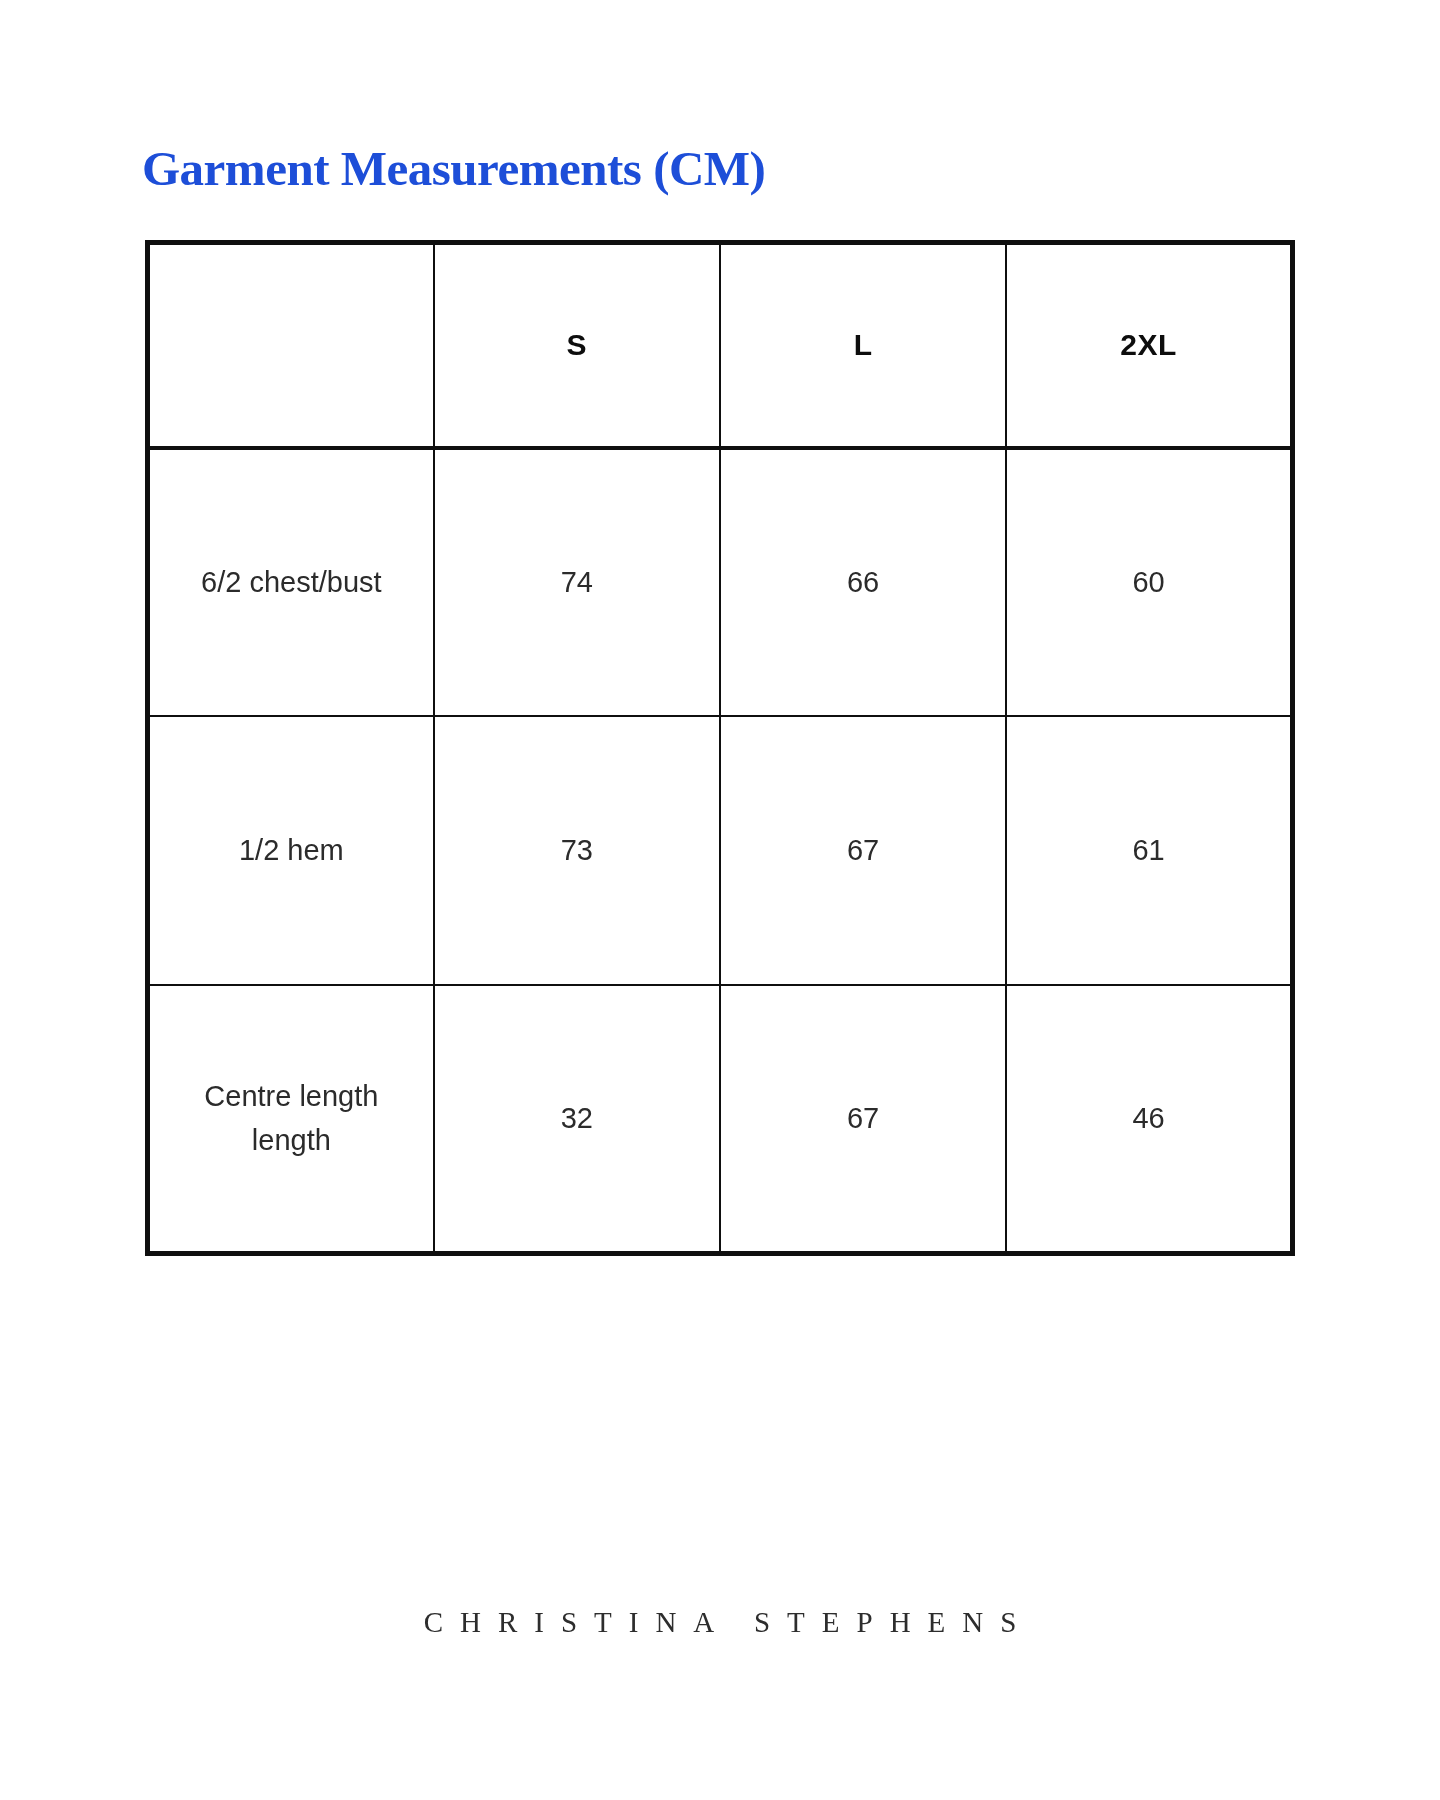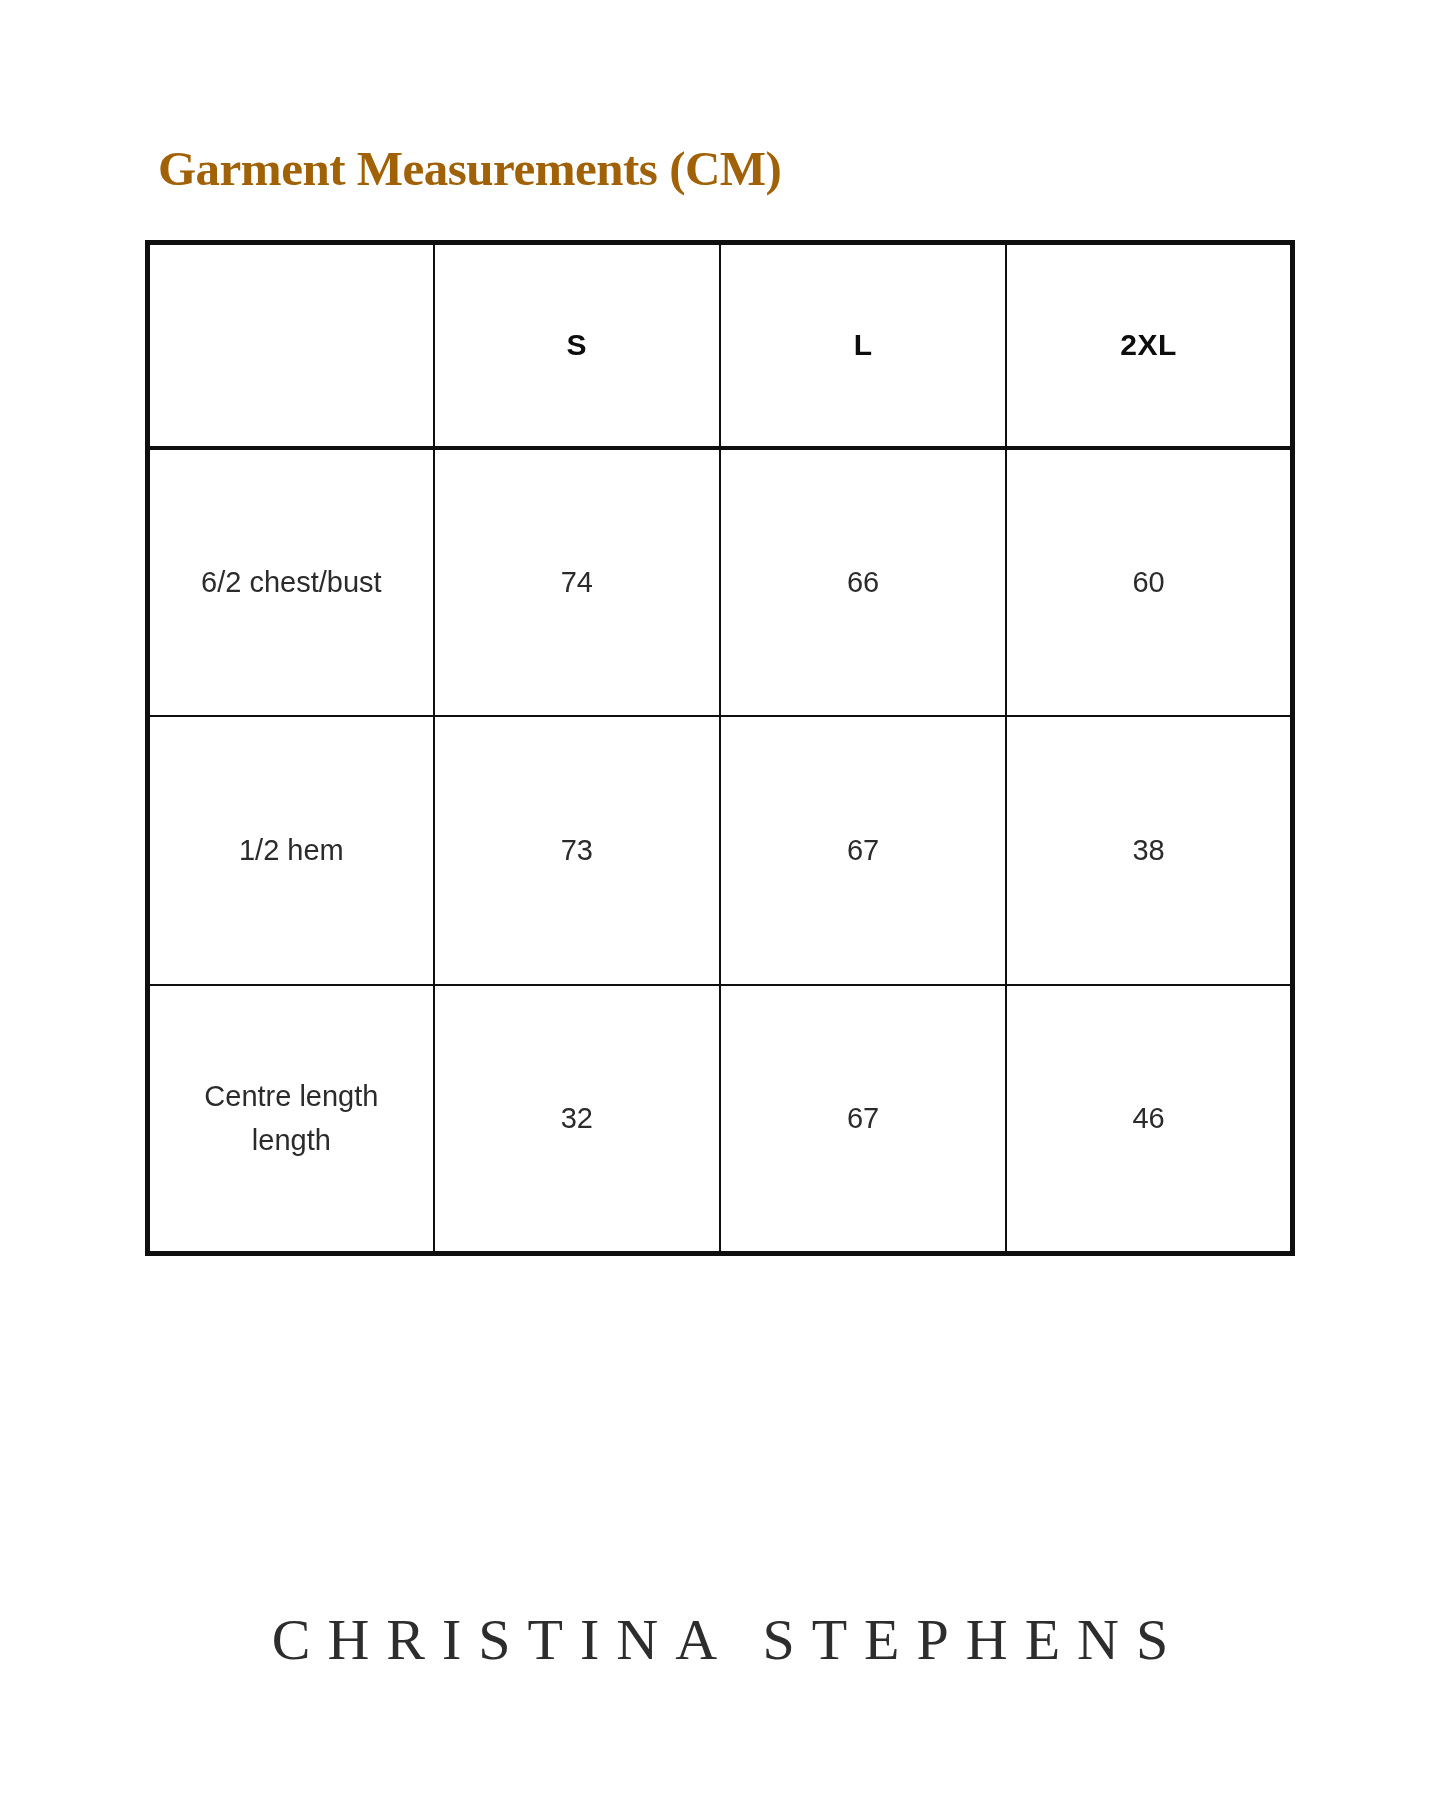--- a/index.html
+++ b/index.html
@@ -12,28 +12,28 @@
   }
   .page {
     position: relative;
     width: 1440px;
     height: 1800px;
     background: #ffffff;
     overflow: hidden;
   }
   .title {
     position: absolute;
-    left: 158px;
+    left: 142px;
     top: 142px;
     font-family: "Liberation Serif", serif;
     font-weight: 700;
     font-size: 49px;
     line-height: 1.1;
     letter-spacing: -0.5px;
-    color: #a16207;
+    color: #1d4ed8;
   }
   table.size-table {
     position: absolute;
     left: 145px;
     top: 240px;
     width: 1150px;
     height: 1016px;
     border-collapse: collapse;
     table-layout: fixed;
     background: #ffffff;
@@ -62,21 +62,21 @@
     color: #2b2b2b;
   }
   .brand {
     position: absolute;
     left: 0;
     top: 1606px;
     width: 1440px;
     text-align: center;
     font-family: "Liberation Serif", serif;
     font-weight: 400;
-    font-size: 58px;
+    font-size: 29px;
     letter-spacing: 17px;
     text-indent: 17px;
     color: #2d2d2d;
     white-space: nowrap;
   }
 </style>
 </head>
 <body>
 
 <div class="page">
@@ -96,21 +96,21 @@
       <tr>
         <td>6/2 chest/bust</td>
         <td>74</td>
         <td>66</td>
         <td>60</td>
       </tr>
       <tr>
         <td>1/2 hem</td>
         <td>73</td>
         <td>67</td>
-        <td>38</td>
+        <td>61</td>
       </tr>
       <tr>
         <td>Centre length length</td>
         <td>32</td>
         <td>67</td>
         <td>46</td>
       </tr>
     </tbody>
   </table>
 

